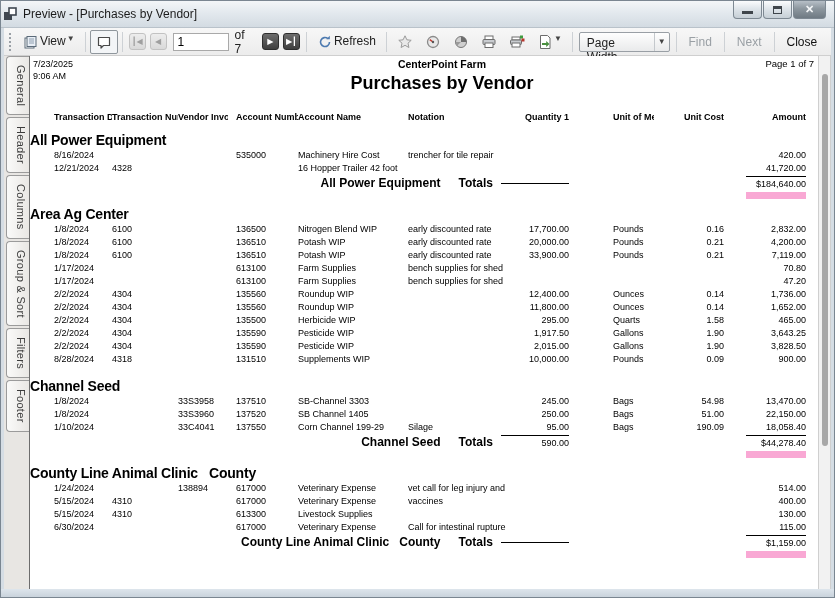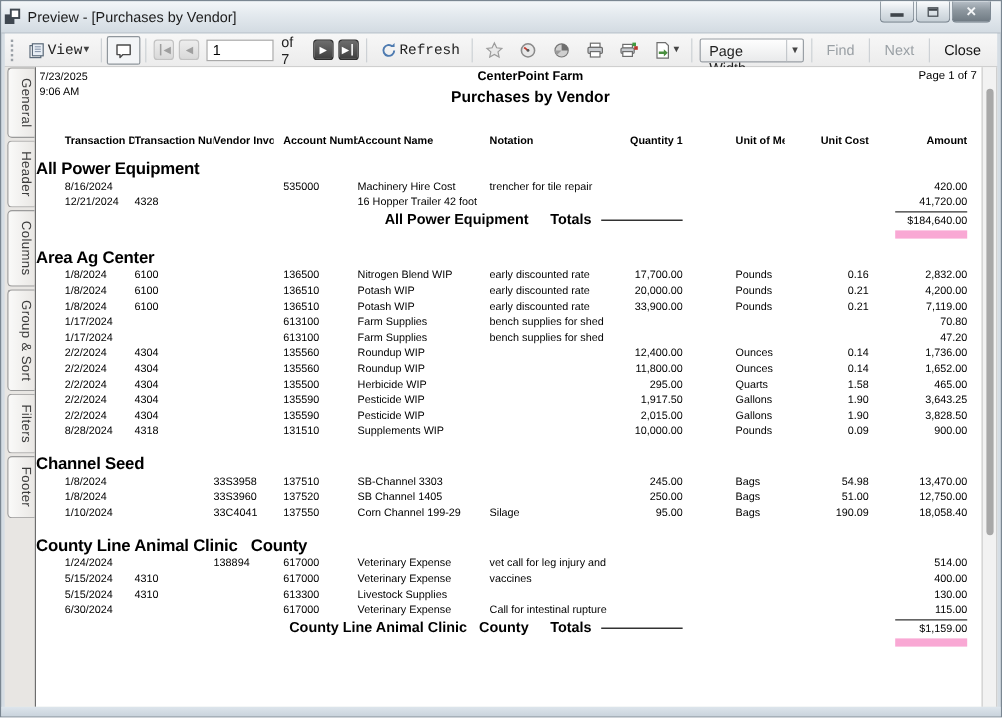--- a/index.html
+++ b/index.html
@@ -24,22 +24,22 @@
   .glyph-min{width:11px;height:3px;background:#3f454b;margin-top:6px;}
   .glyph-max{width:9px;height:8px;border:1px solid #3f454b;position:relative;}
   .glyph-max::before{content:"";position:absolute;left:0;top:0;right:0;height:2px;background:#3f454b;}
 
   
   .toolbar{position:absolute;left:3px;right:3px;top:27px;height:28px;
     background:linear-gradient(#f7f7f7,#ececec);border-bottom:1px solid #cfcfcf;
     display:flex;align-items:center;font-size:12px;color:#222;padding-left:2px;}
   .grip{width:5px;height:18px;margin:0 3px;border-left:2px dotted #9aa0a6;}
   .tb-sep{width:1px;height:20px;background:#cdd1d5;margin:0 4px;flex:none;}
-  .tb-btn{display:flex;align-items:center;gap:1px;padding:3px 5px;border:1px solid transparent;
-    border-radius:2px;cursor:pointer;flex:none;font-family:Liberation Mono, monospace;}
+  .tb-btn{display:flex;gap:1px;padding:3px 5px;border:1px solid transparent;
+    border-radius:2px;cursor:pointer;flex:none;}
   .tb-btn.toggled{border-color:#8f969c;background:#f3f5f7;}
   .caret{font-size:8px;color:#444;}
   .navbtn{width:17px;height:17px;border-radius:3px;margin:0 2px;flex:none;display:flex;
     align-items:center;justify-content:center;font-size:8px;cursor:pointer;}
   .navbtn.disabled{background:linear-gradient(#ededed,#d9d9d9);border:1px solid #c2c2c2;color:#9f9f9f;}
   .navbtn.enabled{background:linear-gradient(#6d6d6d,#3f3f3f);border:1px solid #2e2e2e;color:#fff;}
   .page-input{width:56px;height:18px;border:1px solid #a9a9a9;background:#fff;font-size:12px;
     padding:0 4px;font-family:"Liberation Sans",sans-serif;margin:0 4px;}
   .of-label{margin:0 6px 0 2px;color:#222;}
   .icon16{width:16px;height:16px;flex:none;}
@@ -63,21 +63,21 @@
 
   
   .page{flex:1;background:#fff;border-left:1px solid #6d6d6d;position:relative;overflow:hidden;
     font-size:9px;color:#000;}
   .page-inner{position:absolute;left:0;top:2px;width:784px;}
 
   .report-header{position:relative;height:30px;}
   .rh-left{position:absolute;left:3px;top:0;font-size:9px;line-height:12px;}
   .rh-center{position:absolute;left:0;right:0;top:0;text-align:center;padding-left:40px;}
   .rh-company{font-weight:bold;font-size:10.5px;line-height:12px;}
-  .rh-title{font-weight:bold;font-size:13px;margin-top:3px;}
+  .rh-title{font-weight:bold;font-size:18px;margin-top:3px;}
   .rh-right{position:absolute;right:0;top:0;font-size:9.5px;font-weight:normal;}
 
   .col-headers{display:flex;align-items:flex-end;font-weight:bold;font-size:9px;line-height:11px;
     margin-top:24px;margin-bottom:9px;white-space:pre-line;}
 
   
   .c{flex:none;white-space:nowrap;overflow:hidden;}
   .c-date{width:82px;padding-left:24px;}
   .c-num{width:66px;}
   .c-inv{width:50px;}
@@ -466,34 +466,41 @@
               <div class="row">
                 <span class="c c-date">1/8/2024</span>
                 <span class="c c-num"></span>
                 <span class="c c-inv">33S3960</span>
                 <span class="c c-acct">137520</span>
                 <span class="c c-name">SB Channel 1405</span>
                 <span class="c c-note"></span>
                 <span class="c c-qty">250.00</span>
                 <span class="c c-uom">Bags</span>
                 <span class="c c-cost">51.00</span>
-                <span class="c c-amt">12,750.00</span>
+                <span class="c c-amt">22,150.00</span>
               </div>
               <div class="row">
                 <span class="c c-date">1/10/2024</span>
                 <span class="c c-num"></span>
                 <span class="c c-inv">33C4041</span>
                 <span class="c c-acct">137550</span>
                 <span class="c c-name">Corn Channel 199-29</span>
                 <span class="c c-note">Silage</span>
                 <span class="c c-qty">95.00</span>
                 <span class="c c-uom">Bags</span>
                 <span class="c c-cost">190.09</span>
                 <span class="c c-amt">18,058.40</span>
               </div>
+              <div class="row totals">
+                <span class="c tot-label"><span class="tl-name">Channel Seed</span><span class="tl-word">Totals</span></span>
+                <span class="c c-qty tot-qty"><span class="v">590.00</span></span>
+                <span class="c c-uom"></span>
+                <span class="c c-cost"></span>
+                <span class="c c-amt tot-amt"><span class="v">$44,278.40</span></span>
+              </div>
             </div>
             <div class="section">
               <div class="sec-title">County Line Animal Clinic   County</div>
               <div class="row">
                 <span class="c c-date">1/24/2024</span>
                 <span class="c c-num"></span>
                 <span class="c c-inv">138894</span>
                 <span class="c c-acct">617000</span>
                 <span class="c c-name">Veterinary Expense</span>
                 <span class="c c-note">vet call for leg injury and</span>

